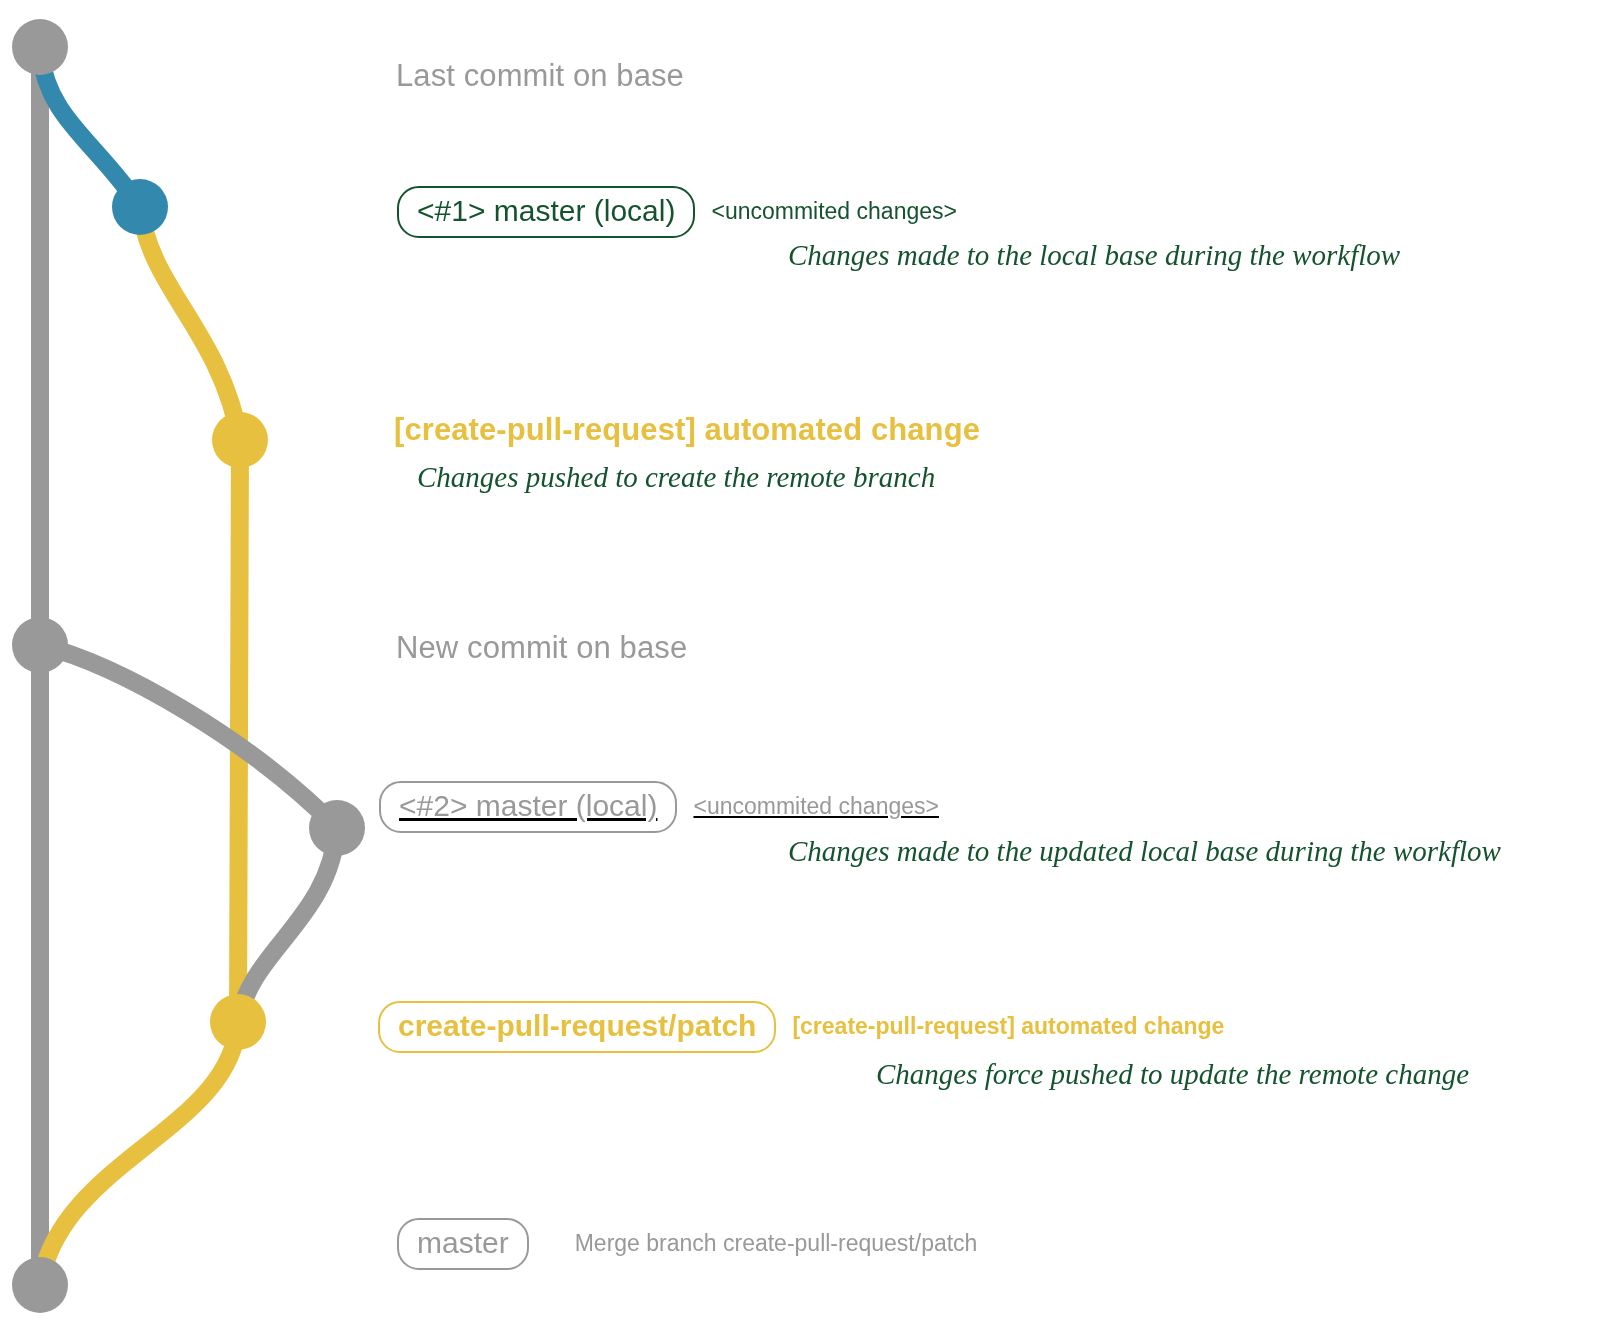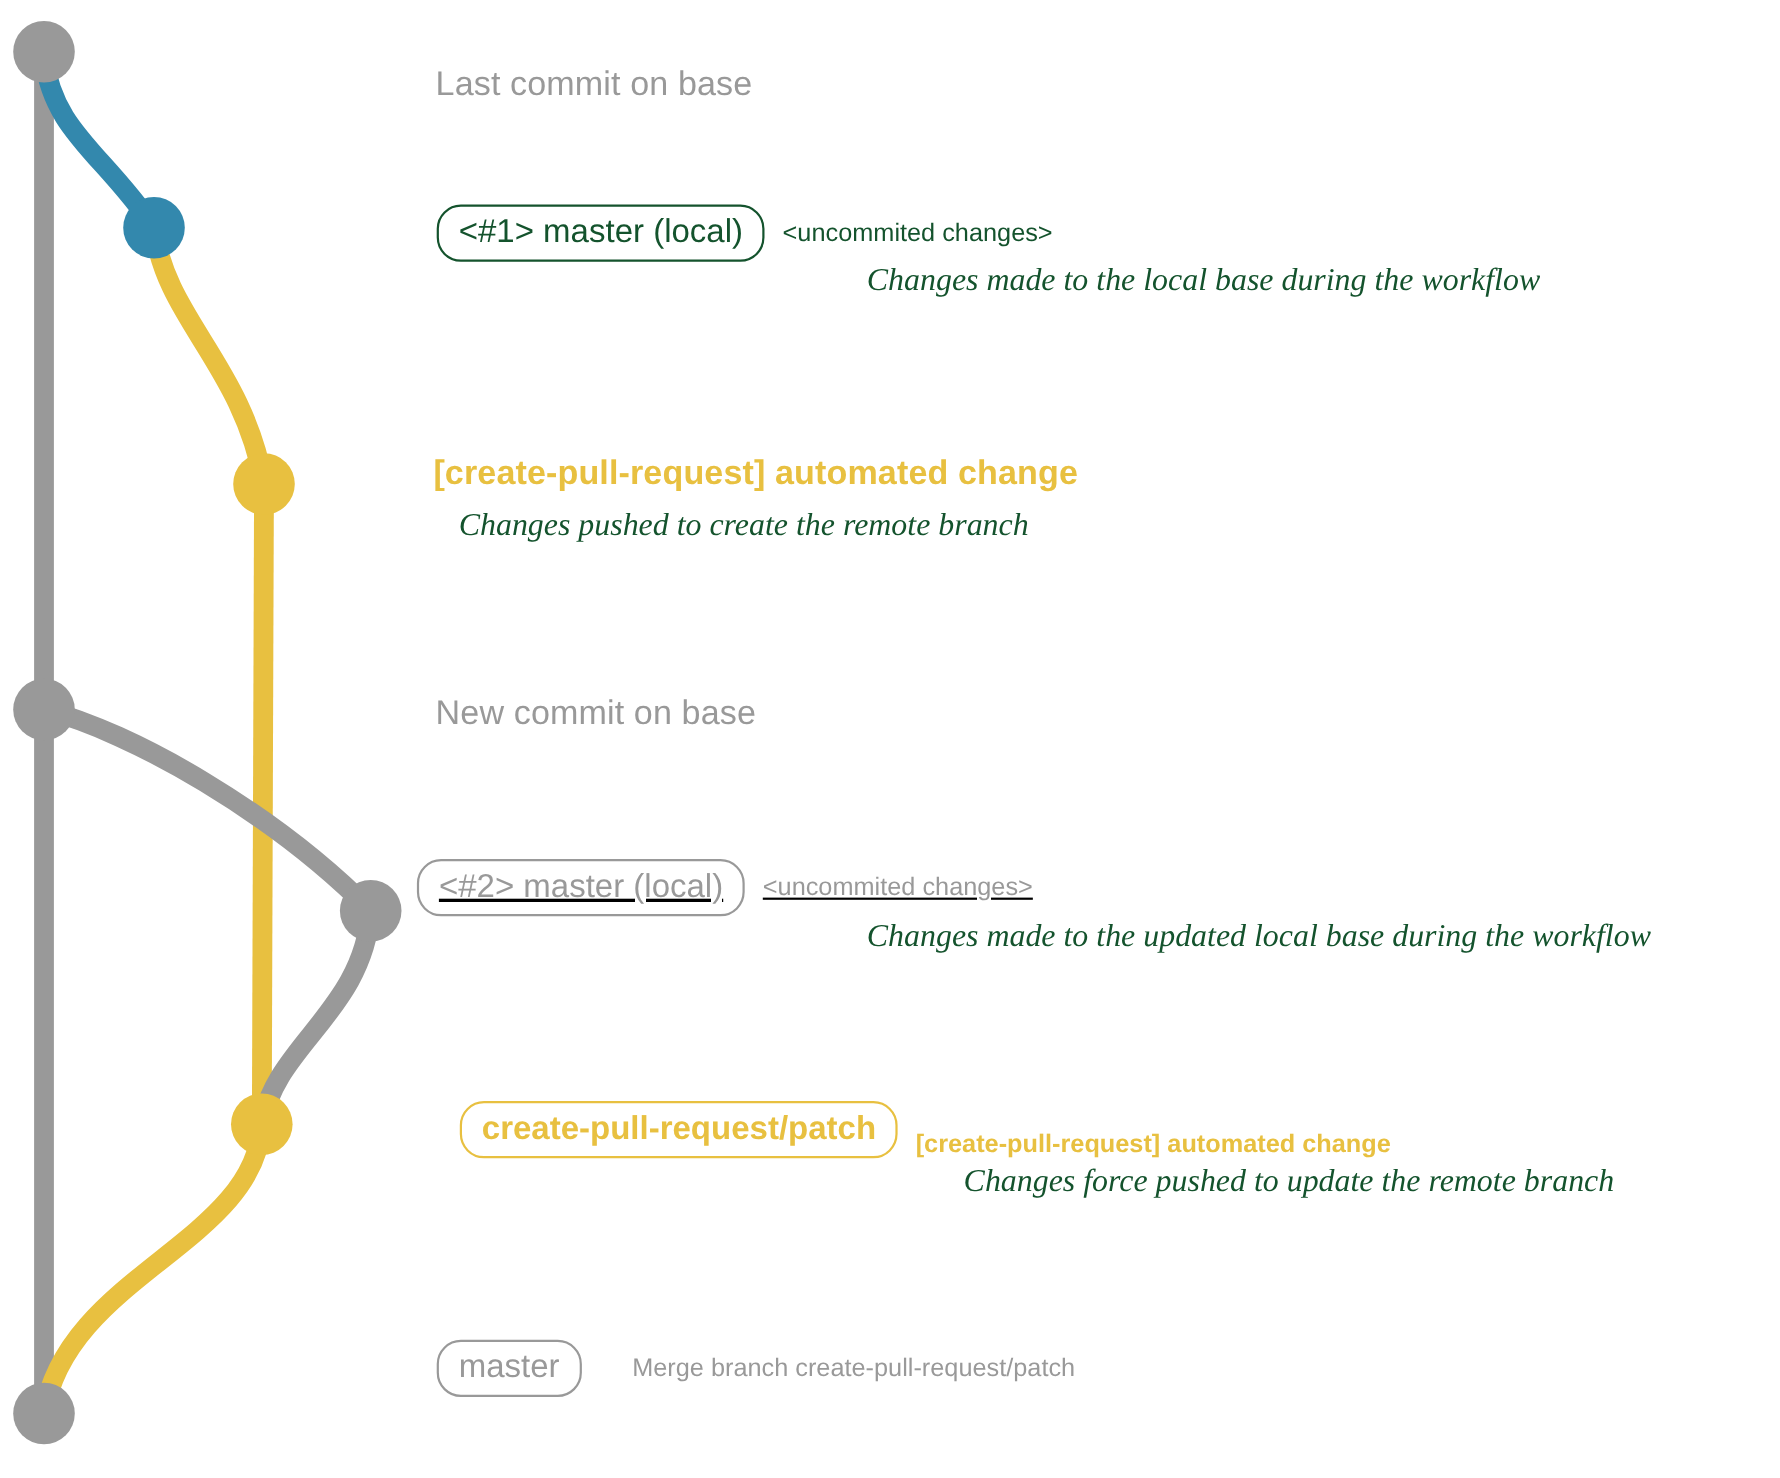--- a/index.html
+++ b/index.html
@@ -113,24 +113,24 @@
   <div class="row" style="left:396px; top:630px;">
     <span class="headline c-gray">New commit on base</span>
   </div>
 
   <div class="row" style="left:379px; top:781px;text-decoration:underline;">
     <span class="badge c-gray">&lt;#2&gt; master (local)</span>
     <span class="commit-msg c-gray">&lt;uncommited changes&gt;</span>
   </div>
   <div class="desc" style="left:788px; top:835px;">Changes made to the updated local base during the workflow</div>
 
-  <div class="row" style="left:418px; top:1001px;align-items:flex-end;">
+  <div class="row" style="left:378px; top:1001px;">
     <span class="badge c-amber">create-pull-request/patch</span>
     <span class="commit-msg c-amber">[create-pull-request] automated change</span>
   </div>
-  <div class="desc" style="left:876px; top:1058px;">Changes force pushed to update the remote branch</div>
+  <div class="desc" style="left:876px; top:1058px;">Changes force pushed to update the remote change</div>
 
   <div class="row" style="left:397px; top:1218px;gap:30px;">
     <span class="badge c-gray">master</span>
     <span class="commit-msg c-gray">Merge branch create-pull-request/patch</span>
   </div>
 
 </div>
 
 </body></html>

